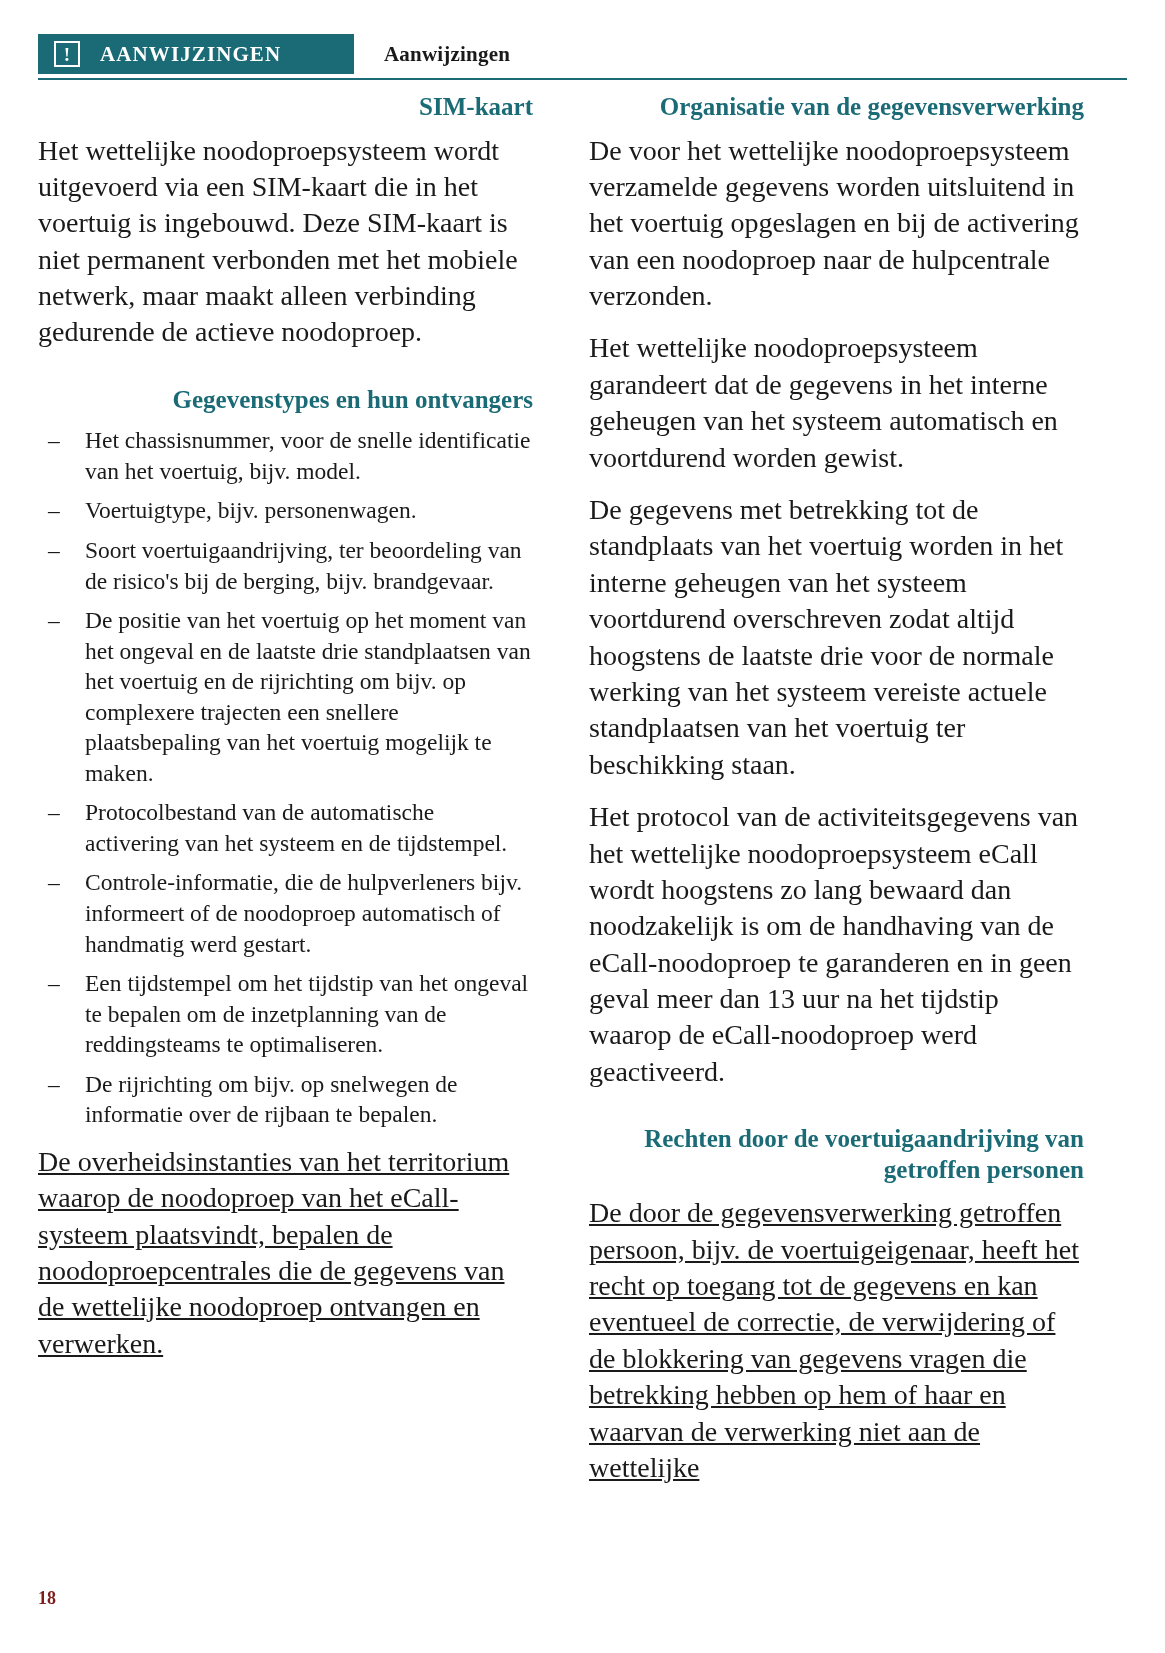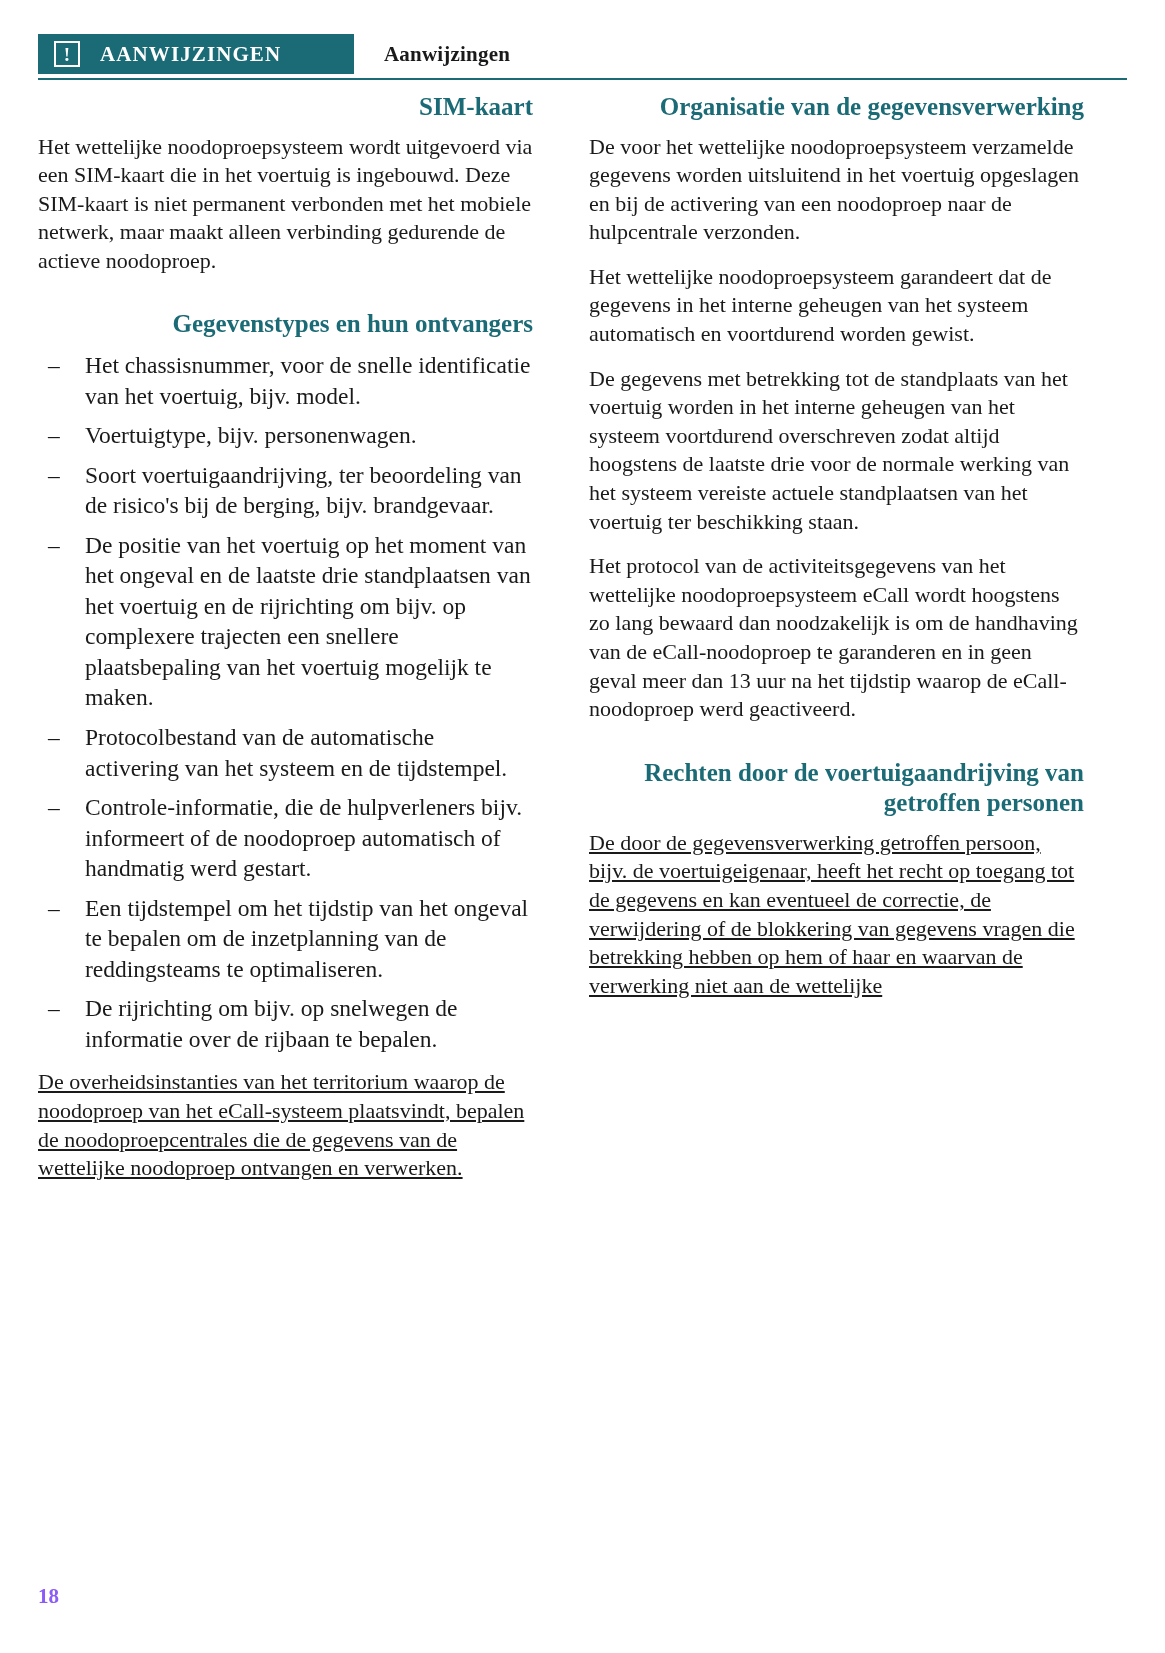--- a/index.html
+++ b/index.html
@@ -99,21 +99,21 @@
     font-size: 25px;
     color: #1b6b76;
     margin: 0 0 10px 0;
     line-height: 1.22;
     text-align: right;
   }
   h2.sec.gap {
     margin-top: 34px;
   }
   p.body {
-    font-size: 22px;
+    font-size: 28px;
     line-height: 1.30;
     margin: 0 0 16px 0;
     text-align: left;
     hyphens: manual;
   }
   p.body:last-child { margin-bottom: 0; text-decoration: underline; }
 
   ul.dashlist {
     list-style: none;
     margin: 4px 0 14px 0;
@@ -133,22 +133,22 @@
     color: #1a1a1a;
   }
 
   
   .footer {
     position: absolute;
     left: 38px;
     bottom: 44px;
     font-family: "Liberation Serif", serif;
     font-weight: bold;
-    font-size: 21px;
-    color: #8b5cf6;
+    font-size: 18px;
+    color: #7f1d1d;
   }
 </style>
 </head>
 <body>
 
 <div class="page">
 
   <div class="header">
     <div class="header-inner">
       <div class="header-tag">

